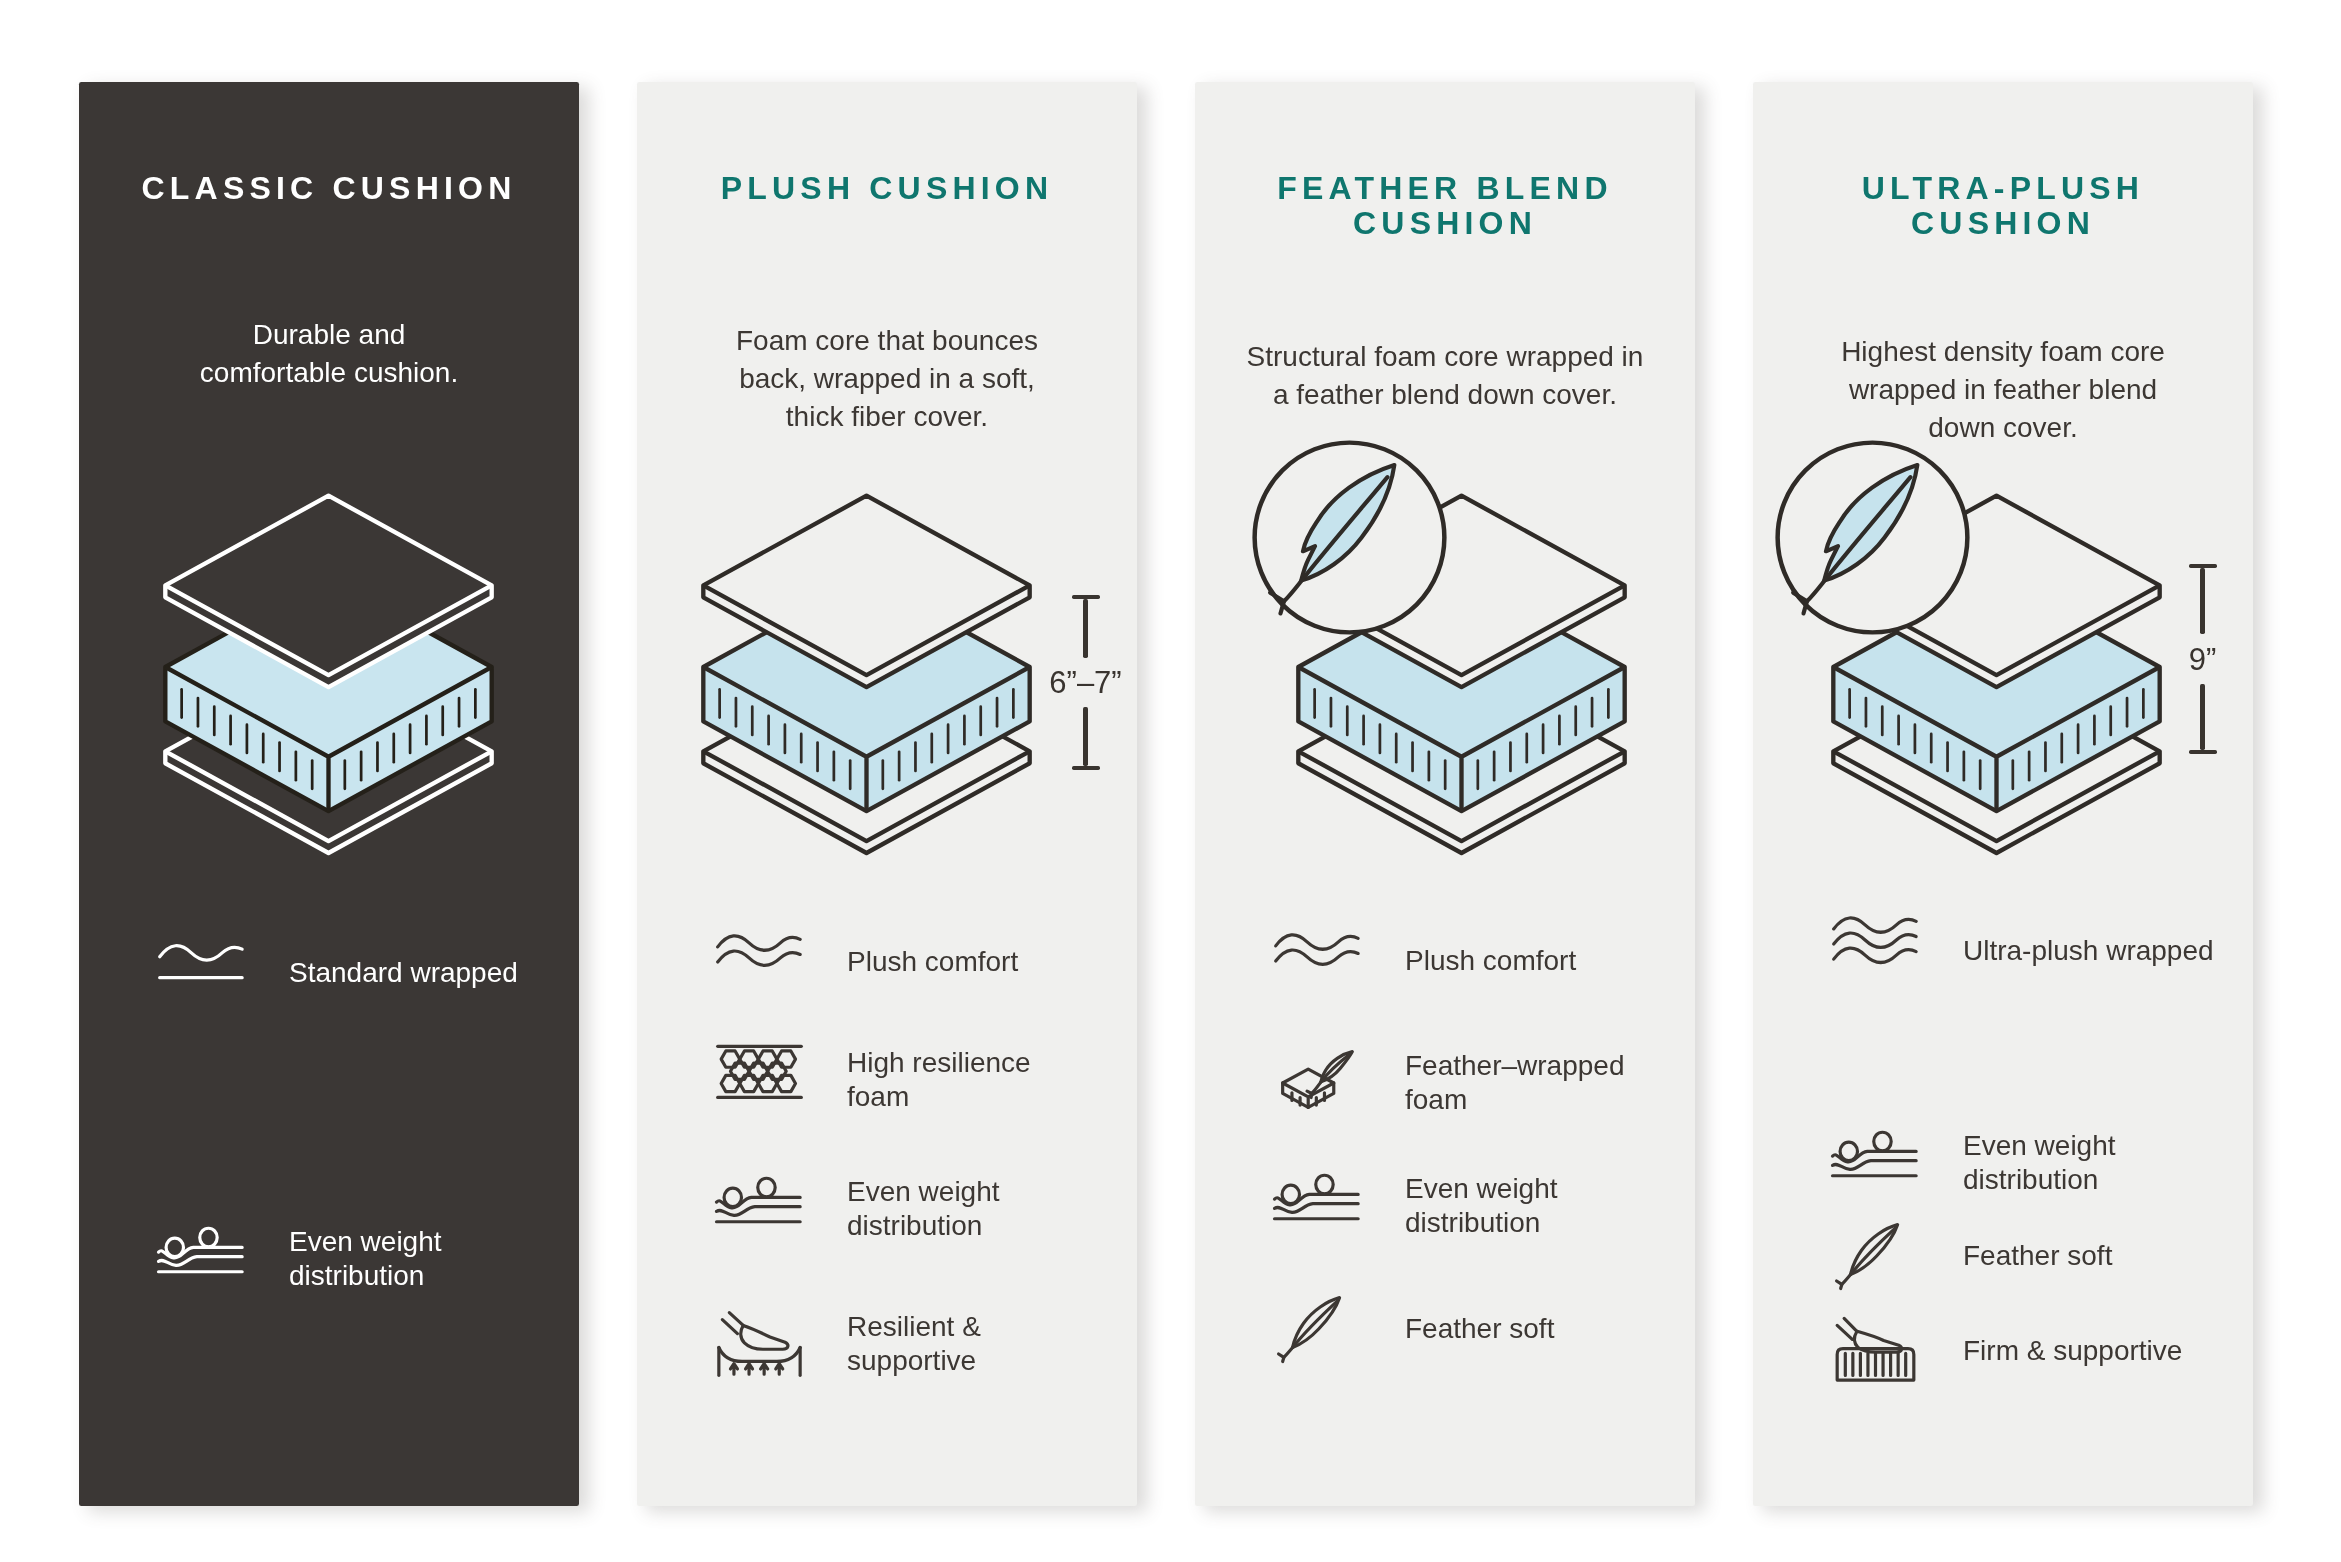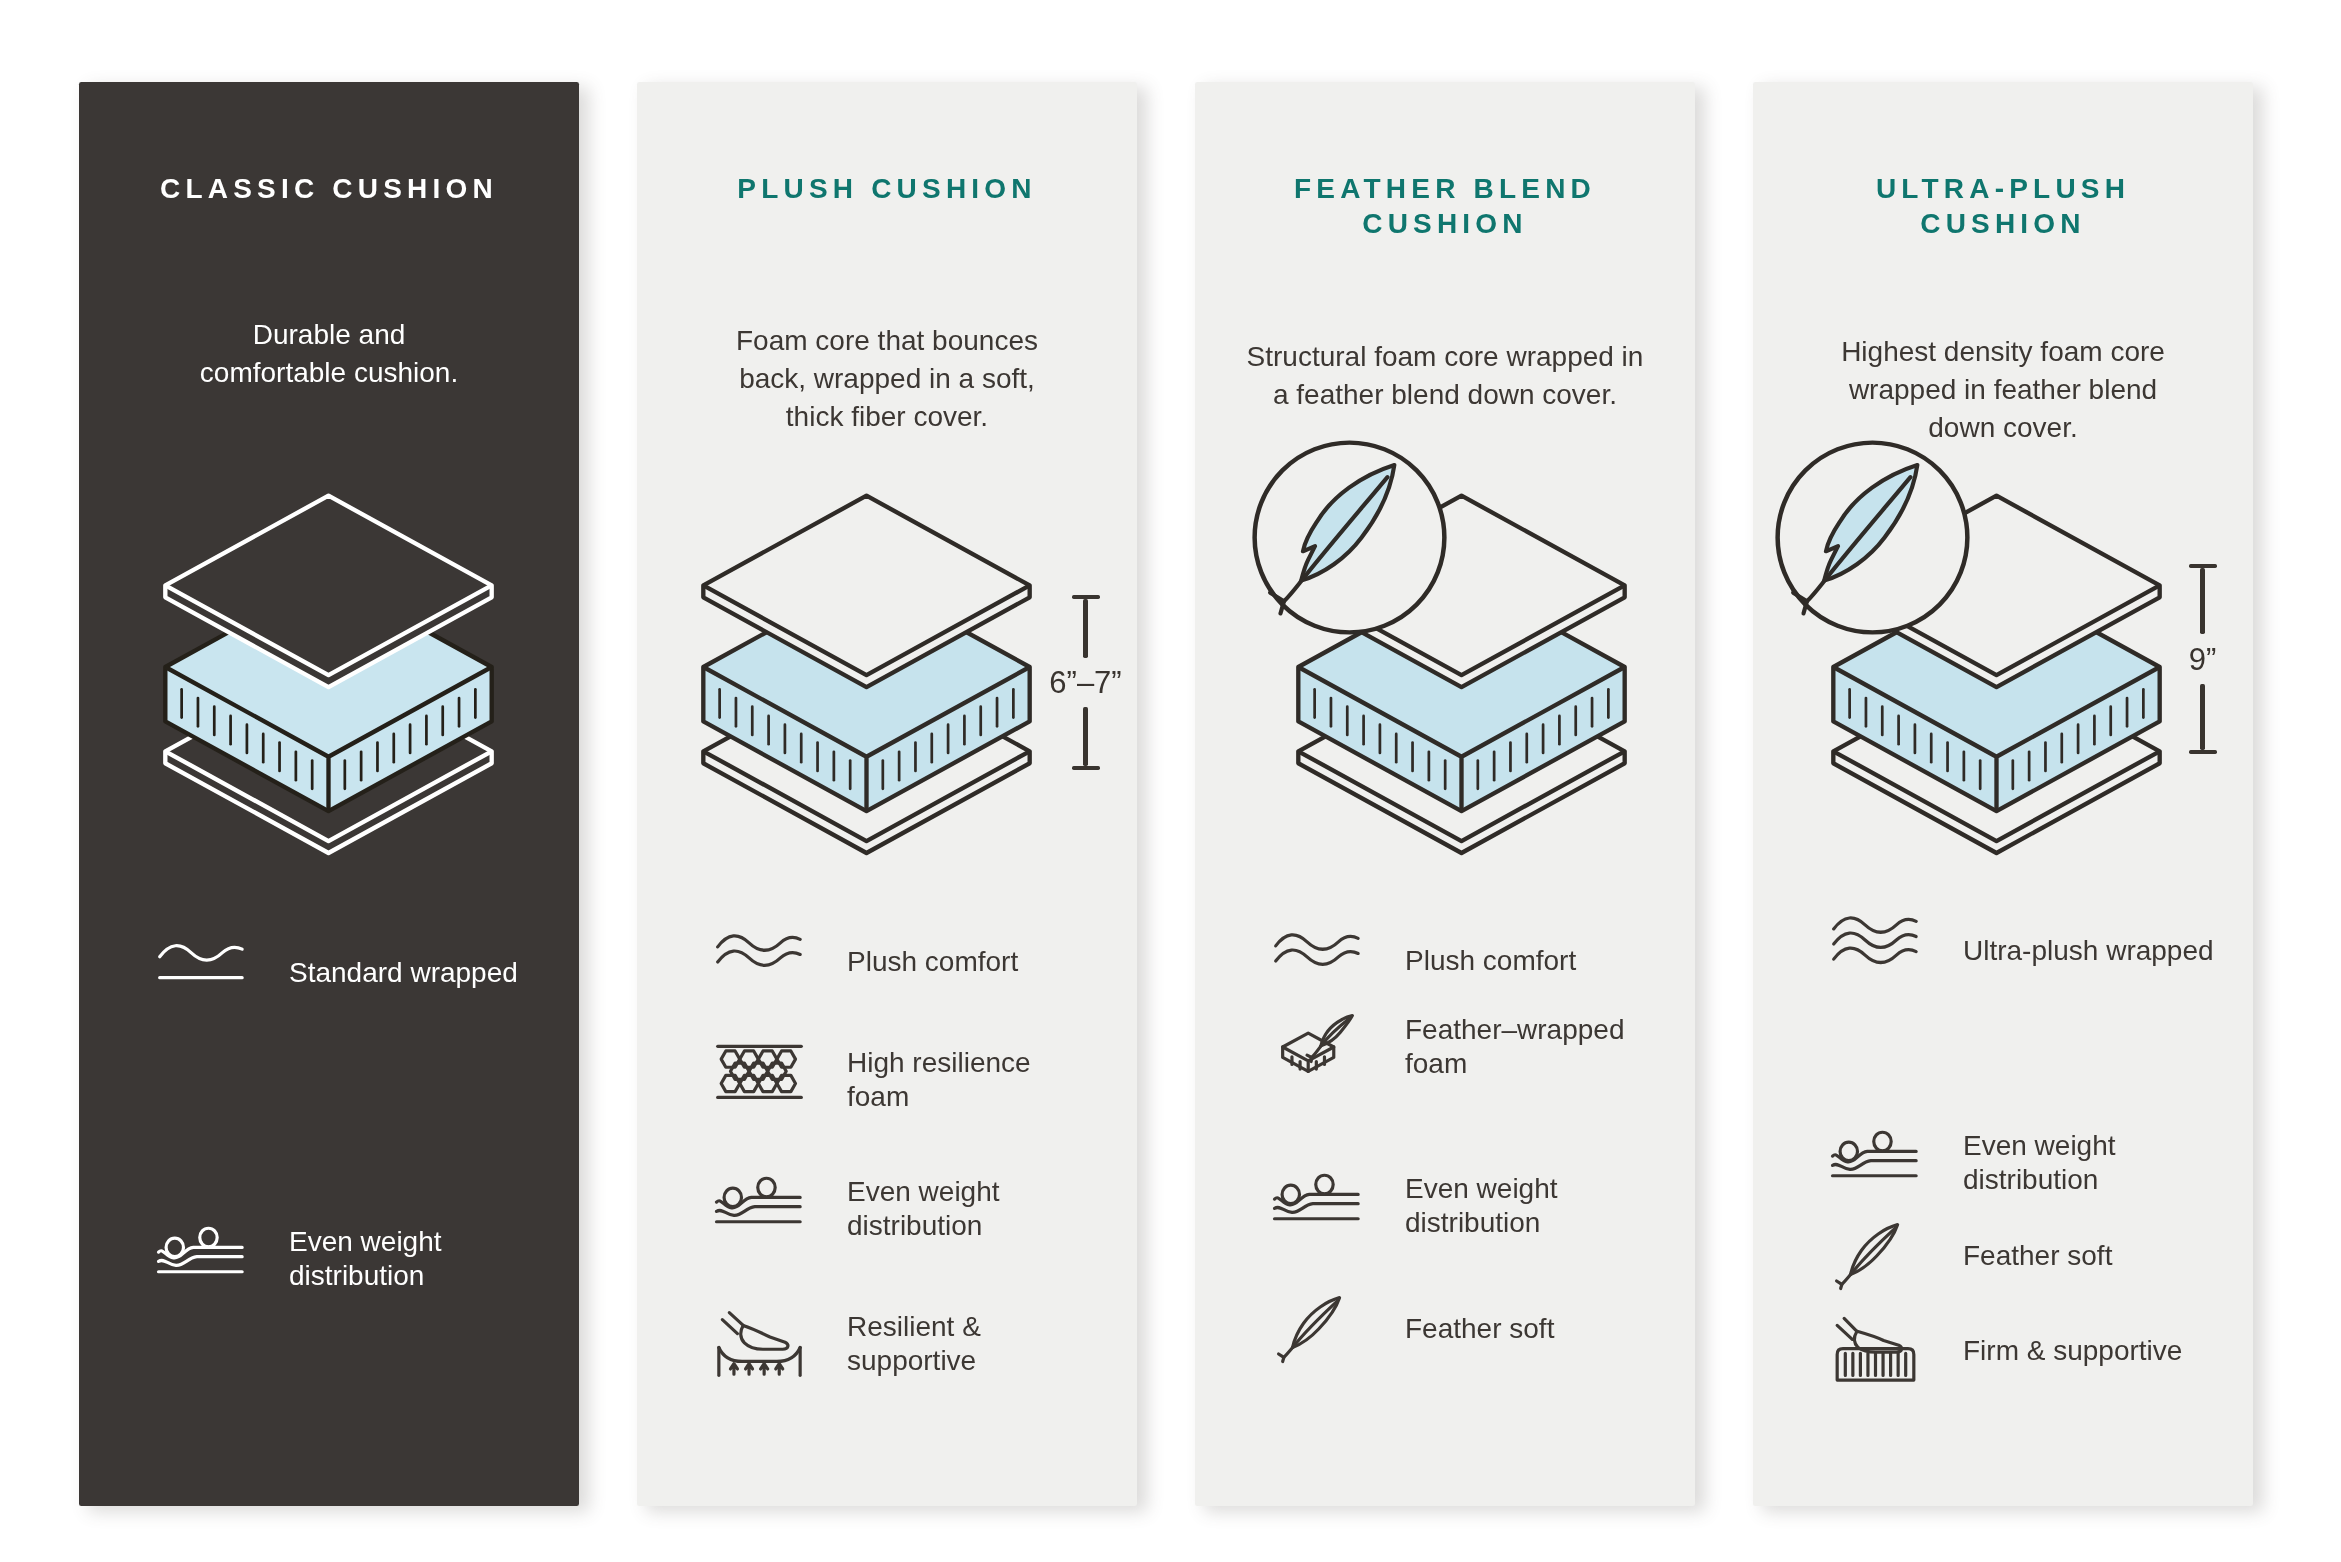--- a/index.html
+++ b/index.html
@@ -9,21 +9,21 @@
   .panel { position:absolute; top:82px; width:500px; height:1424px; border-radius:2.3px;
            box-shadow:9.3px 5.8px 17.5px rgba(80,75,70,0.20); }
   .panel--light { background:#F0F0EE; color:#3C3733;
                   --panel-bg:#F0F0EE; --thin-fill:#F0F0EE; --thin-stroke:#2F2B27;
                   --foam-fill:#C6E3ED; --line:#2F2B27; }
   .panel--dark  { background:#3B3735; color:#FFFFFF;
                   --panel-bg:#3B3735; --thin-fill:#3B3735; --thin-stroke:#FFFFFF;
                   --foam-fill:#C9E5EF; --line:#242019; }
 
   .title { position:absolute; top:89px; left:17.5px; right:17.5px; margin:0; text-align:center;
-           font-size:28px; font-weight:bold; letter-spacing:5.2px; line-height:35px;
+           font-size:32px; font-weight:bold; letter-spacing:5.2px; line-height:35px;
            white-space:pre-line; color:inherit; }
   .panel--light .title { color:#0f766e; }
 
   .desc { position:absolute; left:23px; right:23px; margin:0; text-align:center;
           font-size:28px; line-height:38px; white-space:pre-line; }
 
   .diagram { position:absolute; top:407px; width:359px; height:381px; }
   .diagram svg.layers { width:359px; height:381px; display:block; }
 
   .feather-badge { position:absolute; width:207px; height:207px; }
@@ -265,21 +265,21 @@
     </div>
     <svg class="feather-badge" style="left:51px;top:352px" viewBox="0 0 120 120">
         <use href="#badge"></use>
       </svg>
     <div class="feature" style="top:879px">
       <svg viewBox="0 0 160 124">
           <use href="#ic-wave2"></use>
         </svg>
       <div class="flabel">Plush comfort</div>
     </div>
-    <div class="feature" style="top:965px">
+    <div class="feature" style="top:1001px">
       <svg viewBox="0 0 160 124">
           <use href="#ic-featherfoam"></use>
         </svg>
       <div class="flabel">Feather–wrapped
 foam</div>
     </div>
     <div class="feature" style="top:1124px">
       <svg viewBox="0 0 160 124">
           <use href="#ic-weight"></use>
         </svg>

